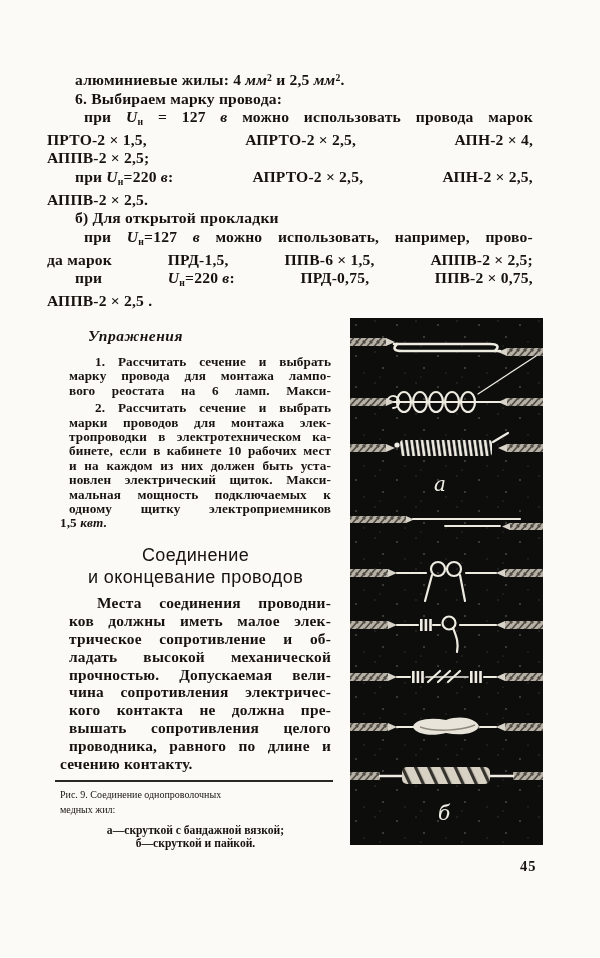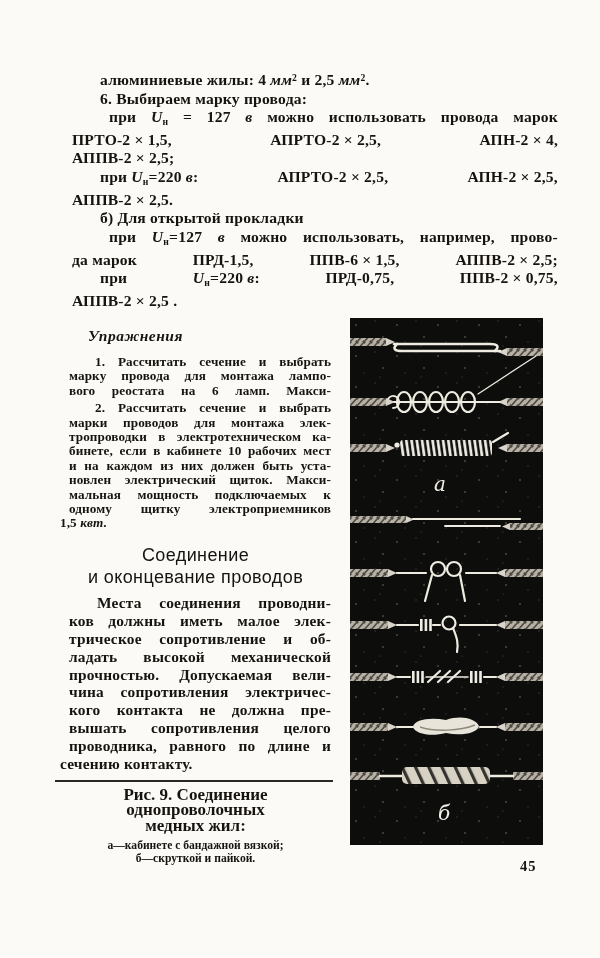--- a/index.html
+++ b/index.html
@@ -10,35 +10,35 @@
   .tline{min-height:1em;}
   .tline.jfull{text-align:justify;text-align-last:justify;margin-left:9px;}
   .tline.between{display:flex;justify-content:space-between;}
   .tline.ind{padding-left:28px;}
   .cell{white-space:nowrap;}
   .tline:not(.between) .cell{white-space:normal;}
   .i{font-style:italic;}
   .sub{font-size:0.62em;vertical-align:-0.28em;}
   .sup{font-size:0.62em;vertical-align:0.45em;}
 
-  .intro{position:absolute;left:72px;top:69px;width:486px;
+  .intro{position:absolute;left:47px;top:69px;width:486px;
          font-size:15.6px;line-height:18.35px;font-weight:600;letter-spacing:0.2px;}
 
   .leftcol{position:absolute;left:60px;top:327px;width:271px;}
   .ex-heading{font-style:italic;font-weight:700;font-size:15.5px;letter-spacing:0.5px;
               padding-left:28px;margin:0 0 10px 0;}
   .petit{font-size:13.2px;line-height:14.4px;font-weight:600;letter-spacing:0.1px;}
   .petit .tline.ind{padding-left:26px;}
   .petit + .petit{margin-top:3px;}
   .sec-heading{font-family:"Liberation Sans","DejaVu Sans",sans-serif;font-weight:400;
                font-size:18px;line-height:22.5px;text-align:center;letter-spacing:0.4px;
                margin:13px 0 5px 0;}
   .bodytext{font-size:15.4px;line-height:17.9px;font-weight:600;letter-spacing:0.2px;}
   .caption-rule{border:none;border-top:2px solid #2a2822;width:278px;margin:7px 0 5px -5px;}
-  .fig-caption{font-size:17px;font-weight:700;text-align:center;line-height:15.5px;}
+  .fig-caption{font-size:10px;font-weight:400;line-height:15.5px;}
   .fig-subcaption{font-size:11.6px;font-weight:700;text-align:center;line-height:13px;margin-top:6px;}
 
   .photo{position:absolute;left:350px;top:318px;width:193px;height:527px;display:block;}
   .pagenum{position:absolute;left:520px;top:858px;font-size:14.5px;font-weight:700;letter-spacing:1px;}
 </style>
 </head>
 <body>
 
 <div class="page">
 
@@ -113,21 +113,21 @@
         <div class="tline"><span class="cell">сечению контакту.</span></div>
       </div>
 
     <hr class="caption-rule">
 
     <div class="fig-caption">
       <div>Рис. 9. Соединение однопроволочных</div>
       <div>медных жил:</div>
     </div>
     <div class="fig-subcaption">
-      <div>а—кабинете с бандажной вязкой;</div>
+      <div>а—скруткой с бандажной вязкой;</div>
       <div>б—скруткой и пайкой.</div>
     </div>
   </div>
 
   <svg class="photo" viewBox="0 0 193 527" xmlns="http://www.w3.org/2000/svg">
     <defs>
       <pattern id="hatch" width="7" height="8" patternUnits="userSpaceOnUse">
         <rect width="7" height="8" fill="#b7b1a5"></rect>
         <path d="M0 8 L7 0 M-2 3 L3 -2 M4 10 L9 5" stroke="#4e4a44" stroke-width="1.6"></path>
       </pattern>

